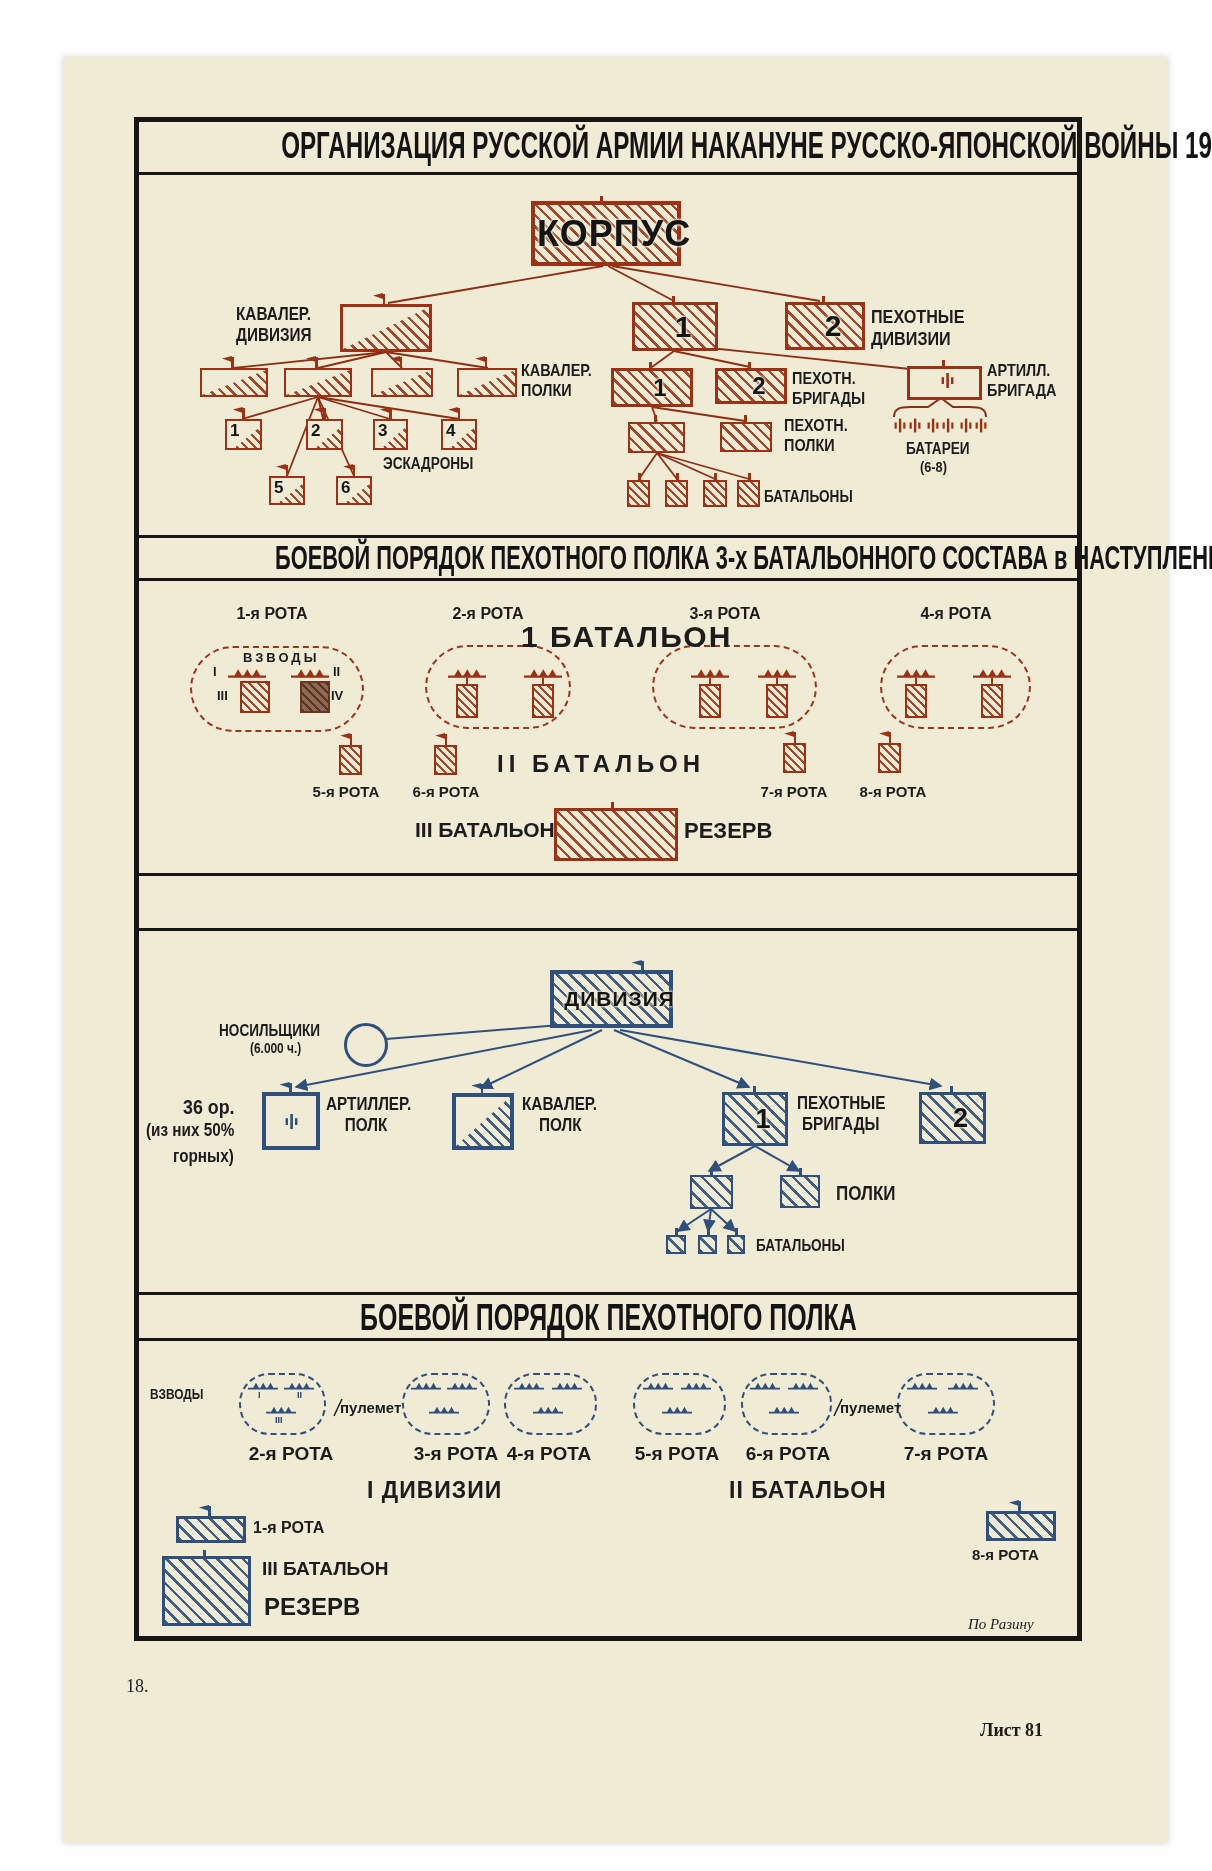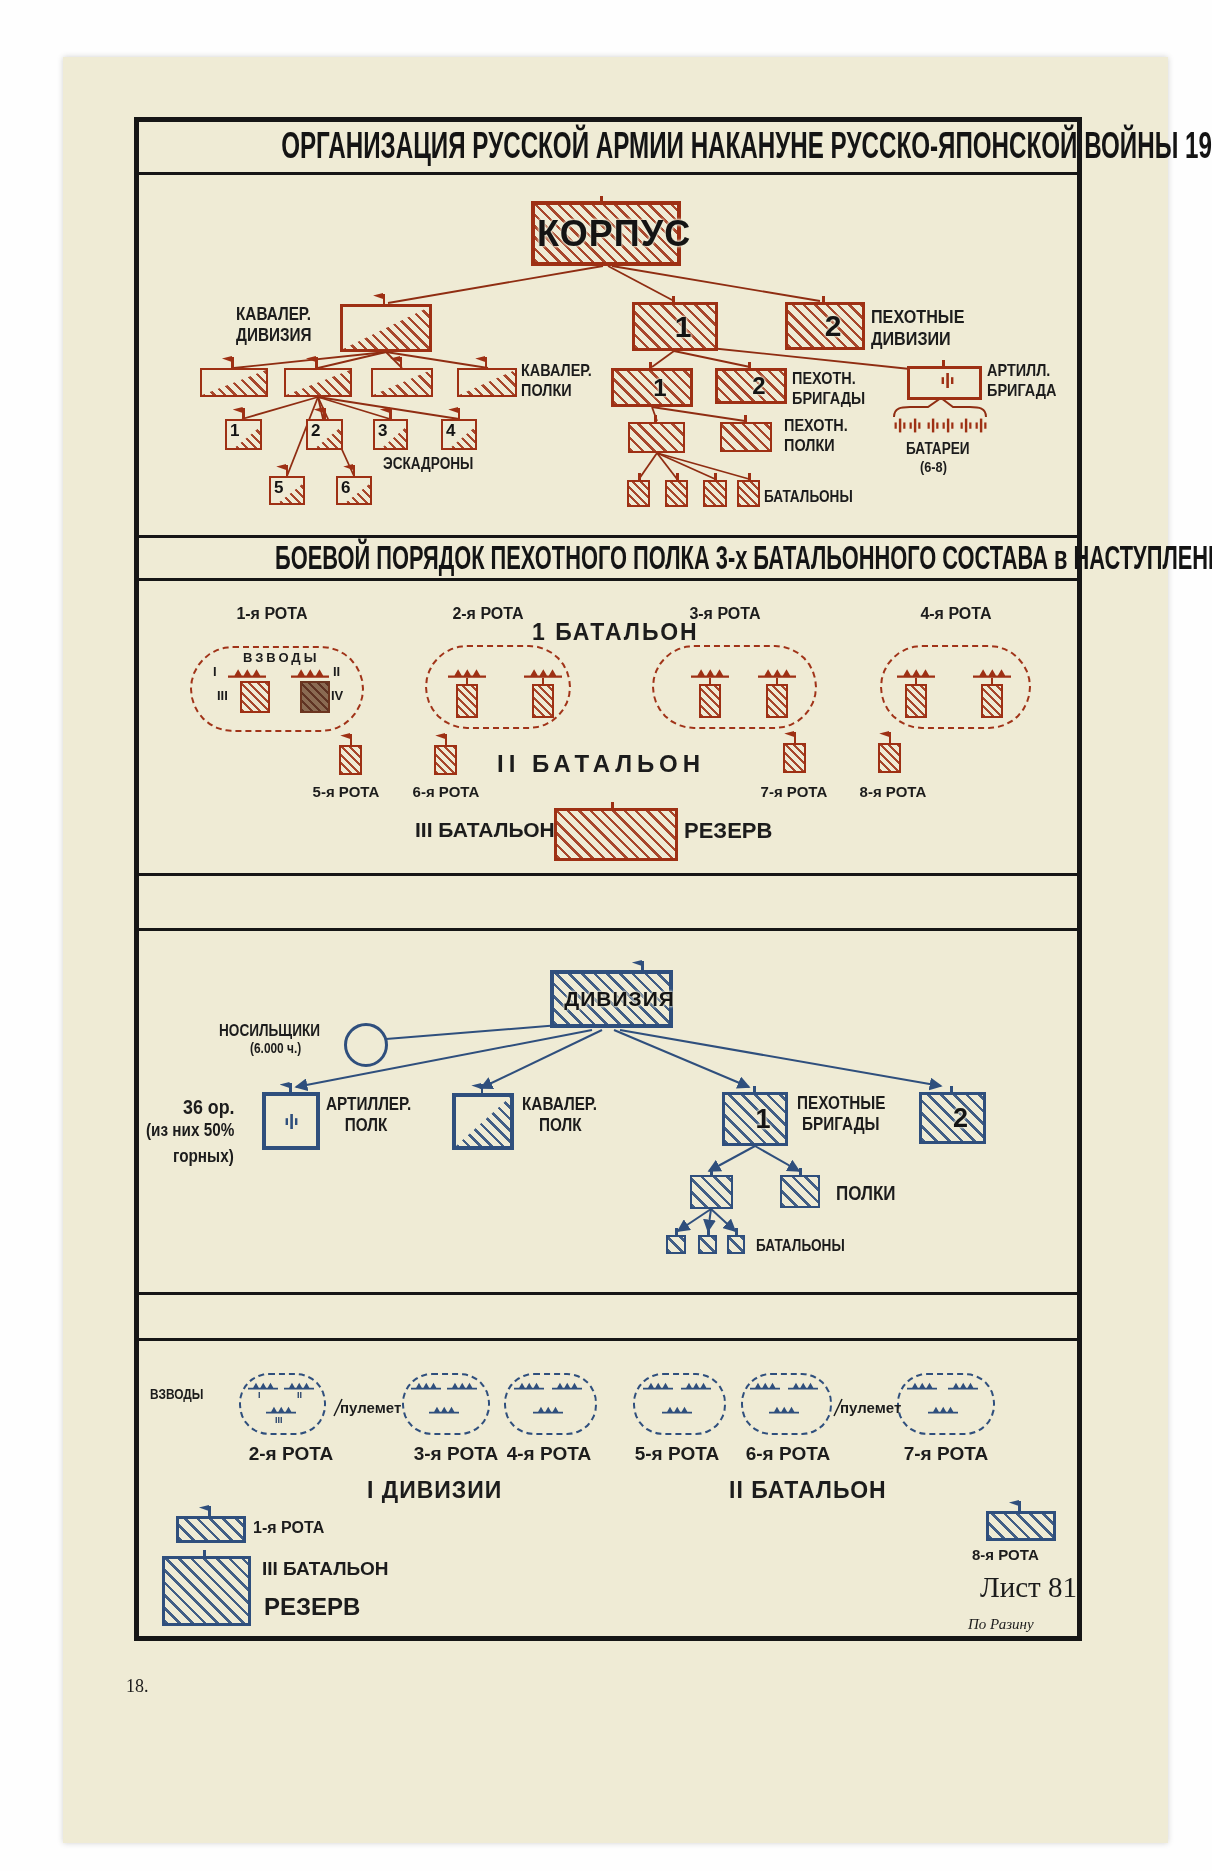--- a/index.html
+++ b/index.html
@@ -122,20 +122,21 @@
   <div class="hline" style="top:172px"></div>
   <div class="hline" style="top:535px"></div>
   <div class="hline" style="top:578px"></div>
   <div class="hline" style="top:873px"></div>
   <div class="hline" style="top:928px"></div>
   <div class="hline" style="top:1292px"></div>
   <div class="hline" style="top:1338px"></div>
 
   <div class="title" style="top:128px;font-size:31px"><span>ОРГАНИЗАЦИЯ РУССКОЙ АРМИИ НАКАНУНЕ РУССКО-ЯПОНСКОЙ ВОЙНЫ 1904-5г.г.</span></div>
   <div class="title" style="top:542px;font-size:28px"><span>БОЕВОЙ ПОРЯДОК ПЕХОТНОГО ПОЛКА 3-х БАТАЛЬОННОГО СОСТАВА в НАСТУПЛЕНИИ</span></div>
+  <div class="title" style="top:1299px;font-size:32px"><span>БОЕВОЙ ПОРЯДОК ПЕХОТНОГО ПОЛКА</span></div>
 
   <div class="box rb hatch-r" style="left:531px;top:201px;width:150px;height:65px;border-width:4px">
     <div class="tick"></div>
     <div class="num" style="font-size:36px;letter-spacing:1px">КОРПУС</div>
   </div>
 
   <div class="lbl c85" style="left:236px;top:304px;font-size:18px">
     <span>КАВАЛЕР.</span>
       <span>ДИВИЗИЯ</span>
   </div>
@@ -265,21 +266,21 @@
     </div>
   <div class="box rb hatch-rf" style="left:737px;top:480px;width:23px;height:27px;border-width:2px">
       <div class="tick"></div>
     </div>
   <div class="lbl c85" style="left:764px;top:488px;font-size:16px">БАТАЛЬОНЫ</div>
 
   <div class="lbl ctr" style="left:227px;top:605px;width:90px;font-size:16px">1-я РОТА</div>
   <div class="lbl ctr" style="left:443px;top:605px;width:90px;font-size:16px">2-я РОТА</div>
   <div class="lbl ctr" style="left:680px;top:605px;width:90px;font-size:16px">3-я РОТА</div>
   <div class="lbl ctr" style="left:911px;top:605px;width:90px;font-size:16px">4-я РОТА</div>
-  <div class="lbl" style="left:532px;top:619px;font-size:23px;letter-spacing:2px">1 БАТАЛЬОН</div>
+  <div class="lbl" style="left:521px;top:619px;font-size:30px;letter-spacing:2px">1 БАТАЛЬОН</div>
 
   <div class="oval-r" style="left:190px;top:646px;width:170px;height:82px"></div>
   <div class="oval-r" style="left:425px;top:645px;width:142px;height:80px"></div>
   <div class="oval-r" style="left:652px;top:645px;width:161px;height:80px"></div>
   <div class="oval-r" style="left:880px;top:645px;width:147px;height:80px"></div>
 
   <div class="lbl" style="left:243px;top:650px;font-size:13px;letter-spacing:3px">ВЗВОДЫ</div>
   <div class="lbl" style="left:213px;top:664px;font-size:13px">I</div>
   <svg class="skirm" style="left:228px;top:666px;color:#9e3014" width="38" height="12" viewBox="0 0 38 12">
       <use href="#skirm-def"></use>
@@ -505,15 +506,15 @@
     </div>
   <div class="lbl" style="left:972px;top:1546px;font-size:15px">8-я РОТА</div>
 
   <div class="box bb hatch-b" style="left:162px;top:1556px;width:89px;height:70px;border-width:3.5px">
       <div class="tick"></div>
     </div>
   <div class="lbl" style="left:262px;top:1558px;font-size:19px">III БАТАЛЬОН</div>
   <div class="lbl" style="left:264px;top:1593px;font-size:24px">РЕЗЕРВ</div>
 
   <div class="lbl serif" style="left:968px;top:1616px;font-size:15px;font-style:italic;font-weight:400">По Разину</div>
-  <div class="lbl serif" style="left:980px;top:1570px;font-size:29px;font-weight:400">Лист 81</div>
+  <div class="lbl serif" style="left:980px;top:1720px;font-size:18px;font-weight:700">Лист 81</div>
   <div class="lbl serif" style="left:126px;top:1676px;font-size:18px;font-weight:400">18.</div>
 </div>
 
 </body></html>

